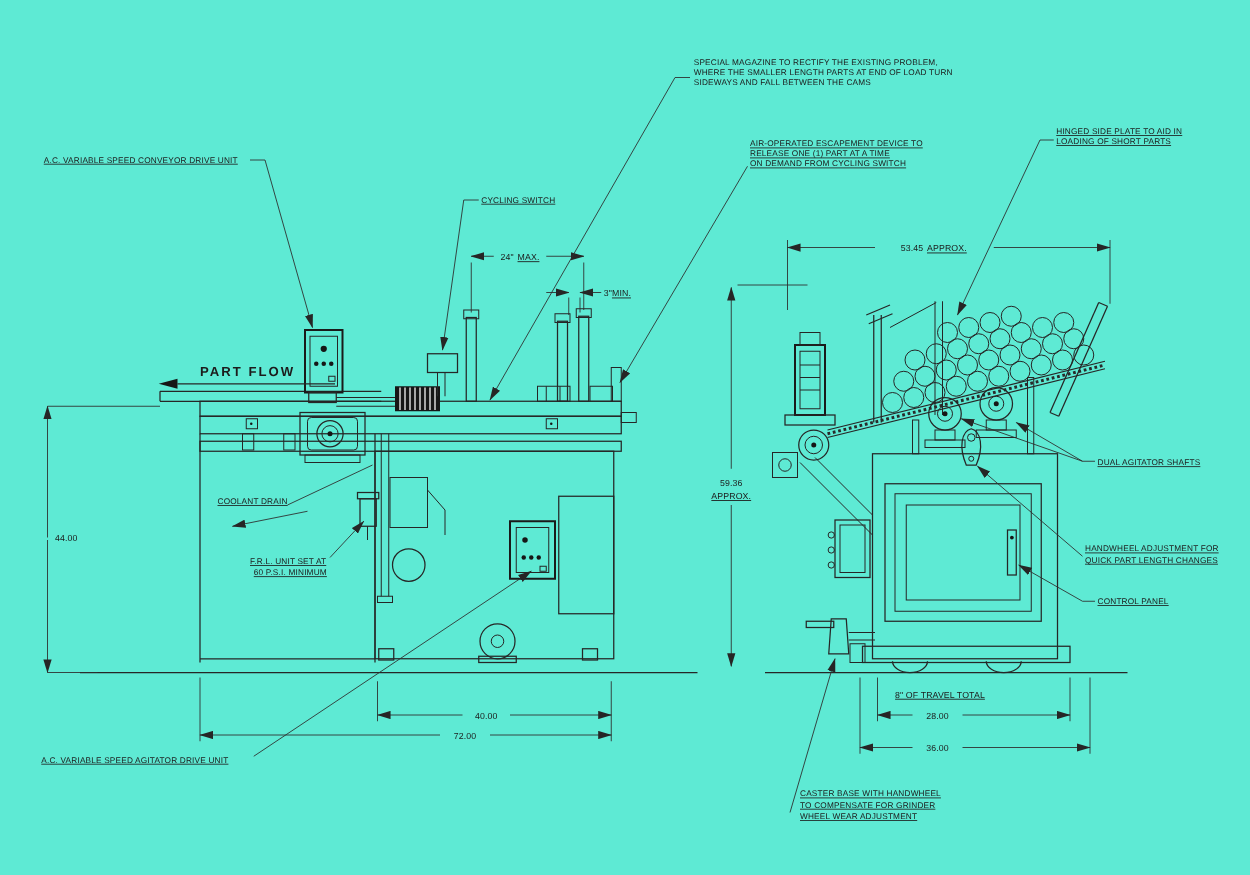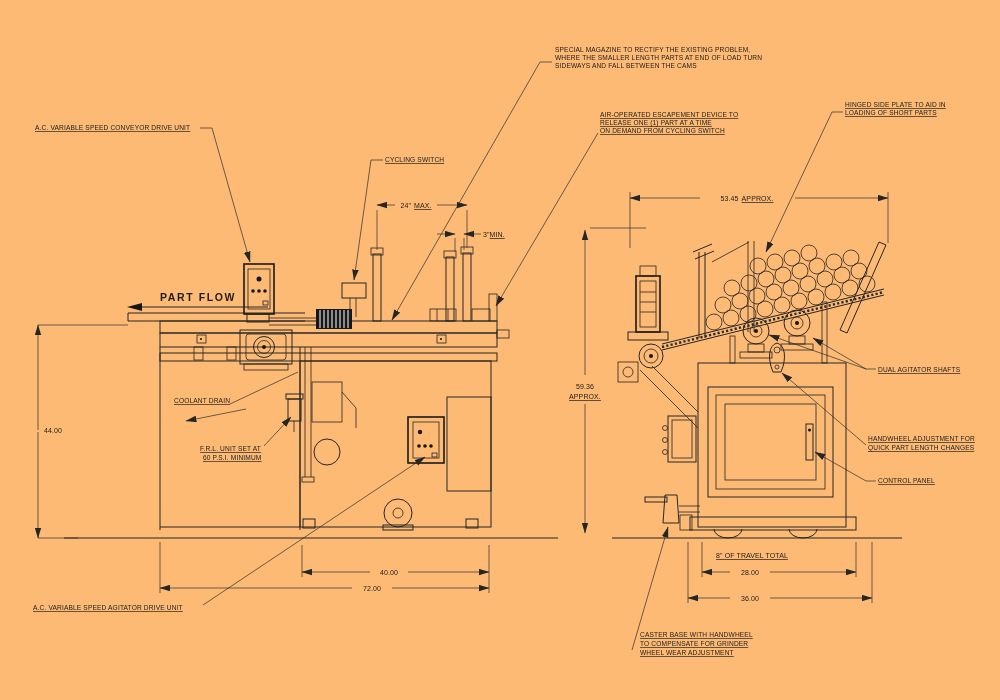--- a/index.html
+++ b/index.html
@@ -1,16 +1,16 @@
 <!DOCTYPE html>
 <html><head>
 <meta charset="utf-8">
 <style>
   html,body{margin:0;padding:0;background:#fff;}
-  #page{position:relative;width:1000px;height:700px;background:#fdba74;overflow:hidden;}
+  #page{position:relative;width:1000px;height:700px;background:#5eead4;overflow:hidden;}
   svg{position:absolute;left:0;top:0;}
   svg text{font-family:"Liberation Sans",sans-serif;fill:#1c1c1c;}
   .lbl{font-size:6.6px;letter-spacing:0.15px;}
   .dim{font-size:7px;letter-spacing:0.1px;}
   .big{font-size:10.5px;font-weight:bold;letter-spacing:1.6px;}
   .u{text-decoration:underline;}
   .s  {stroke:#262626;stroke-width:1;fill:none;}
   .s8 {stroke:#262626;stroke-width:0.8;fill:none;}
   .s16{stroke:#1a1a1a;stroke-width:1.6;fill:none;}
   .d  {stroke:#2e2e2e;stroke-width:0.7;fill:none;}

